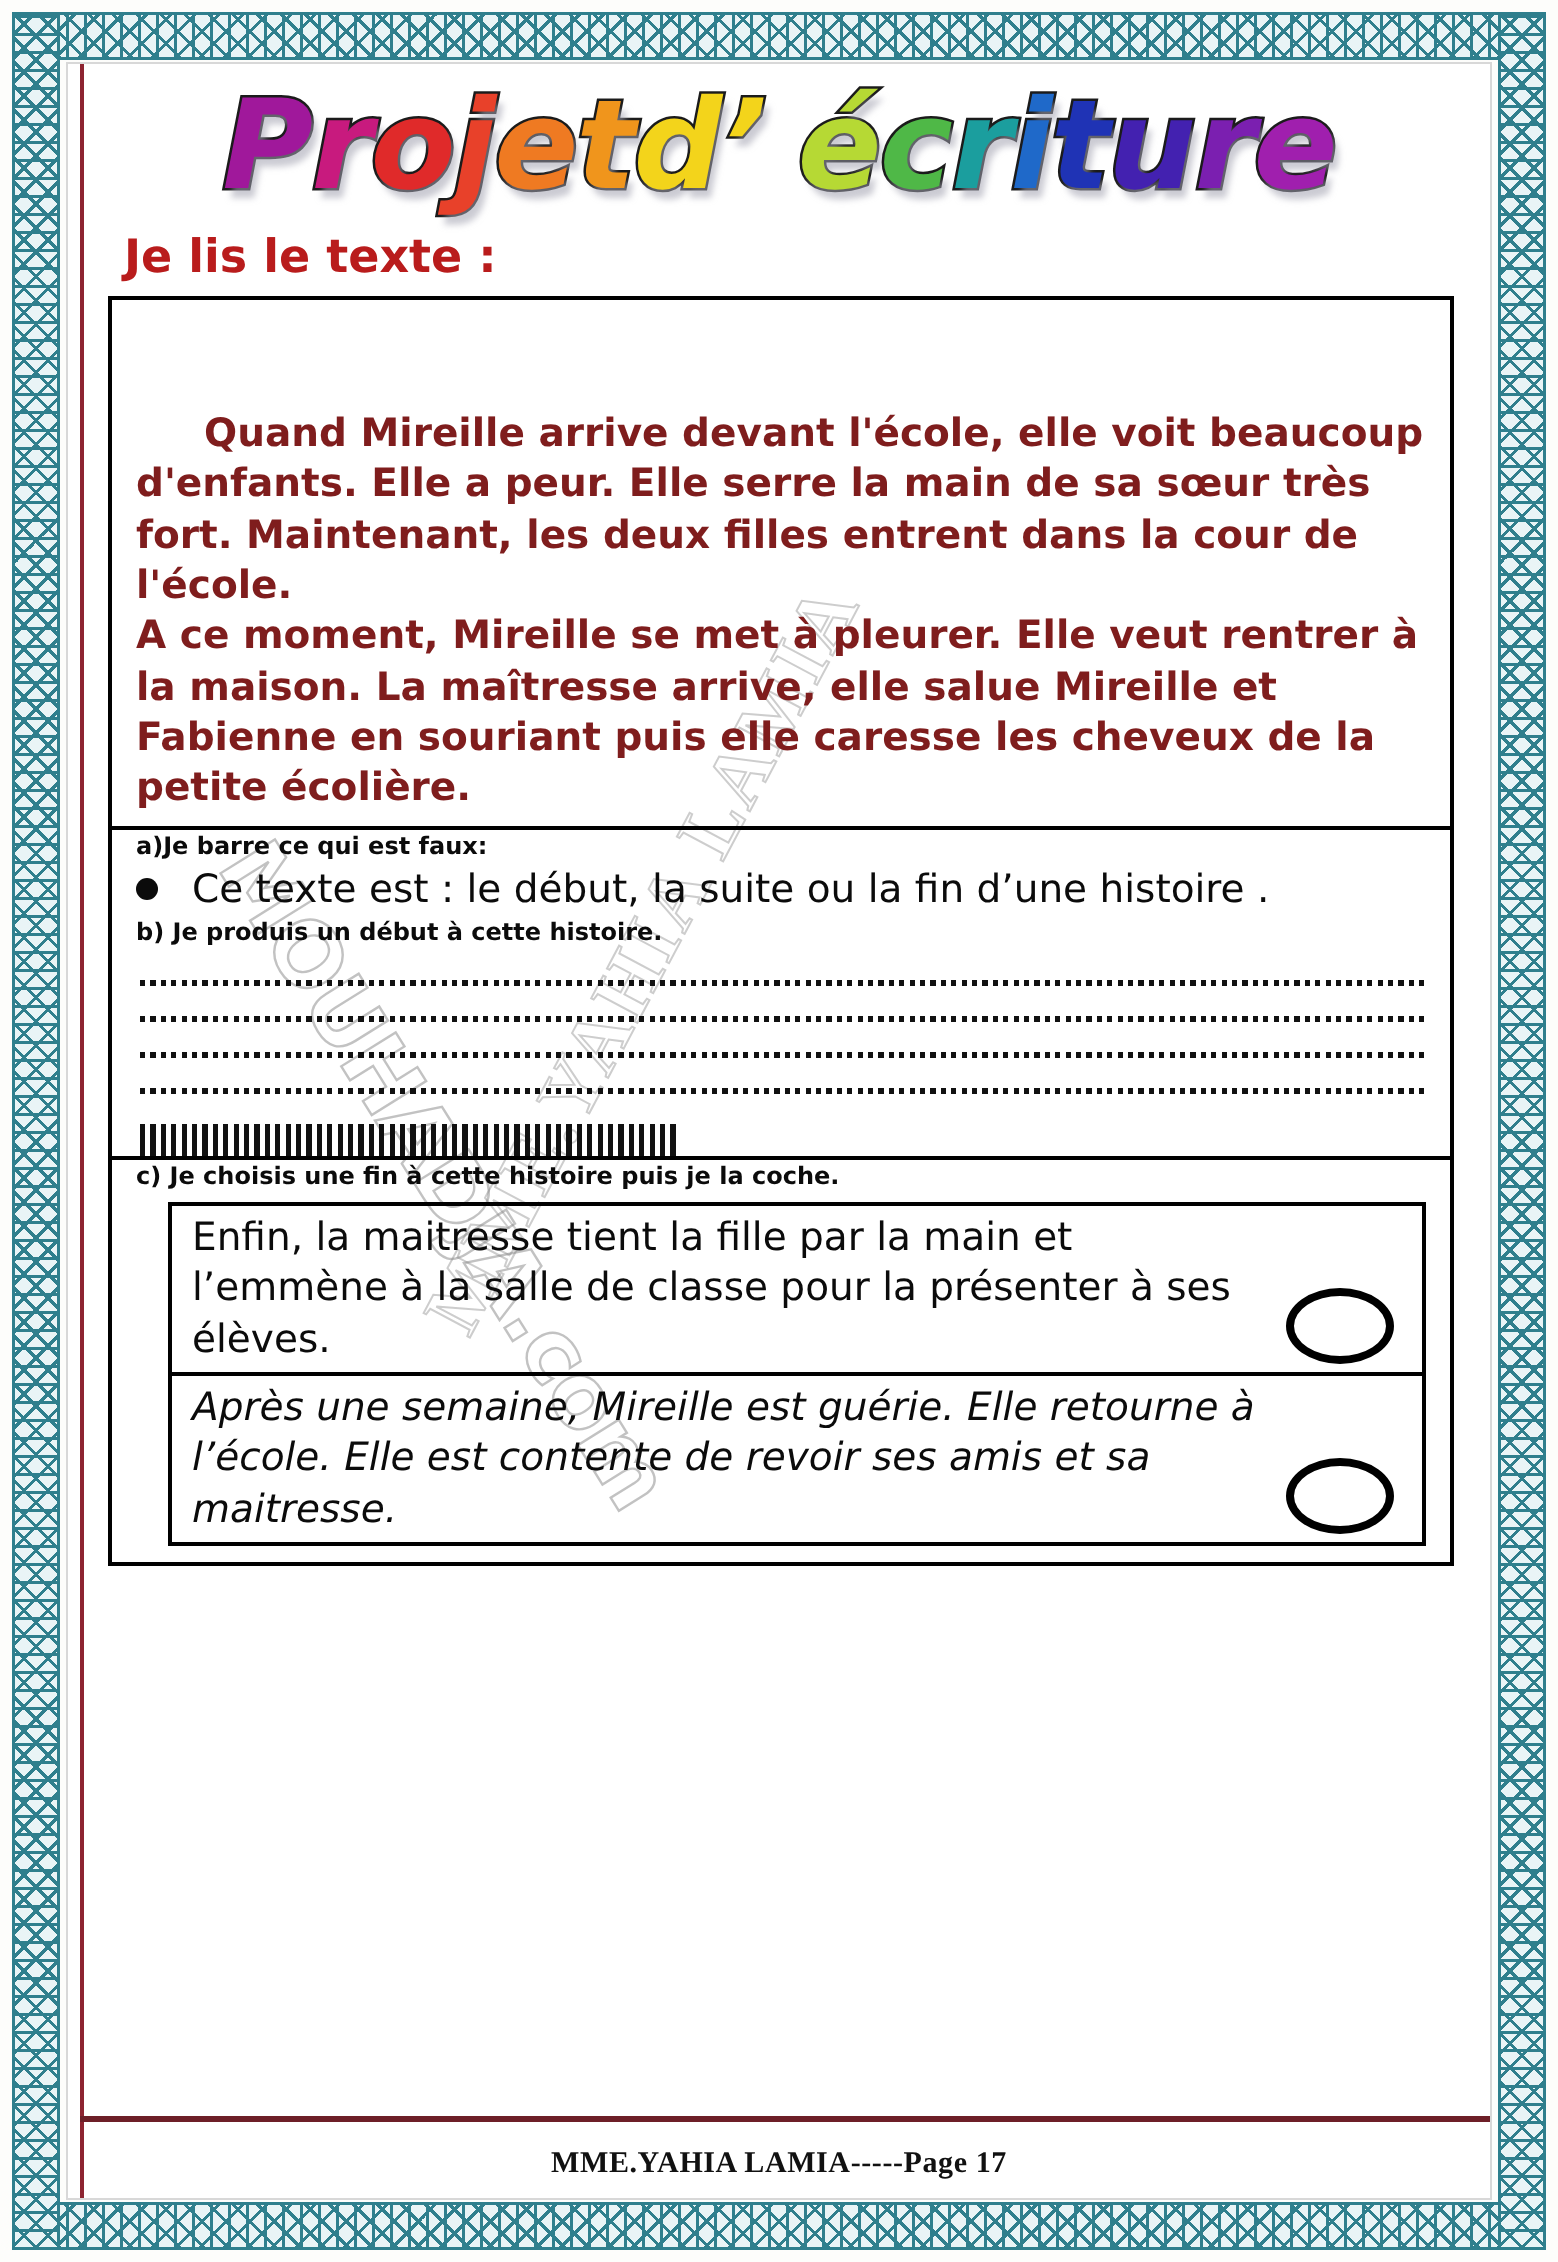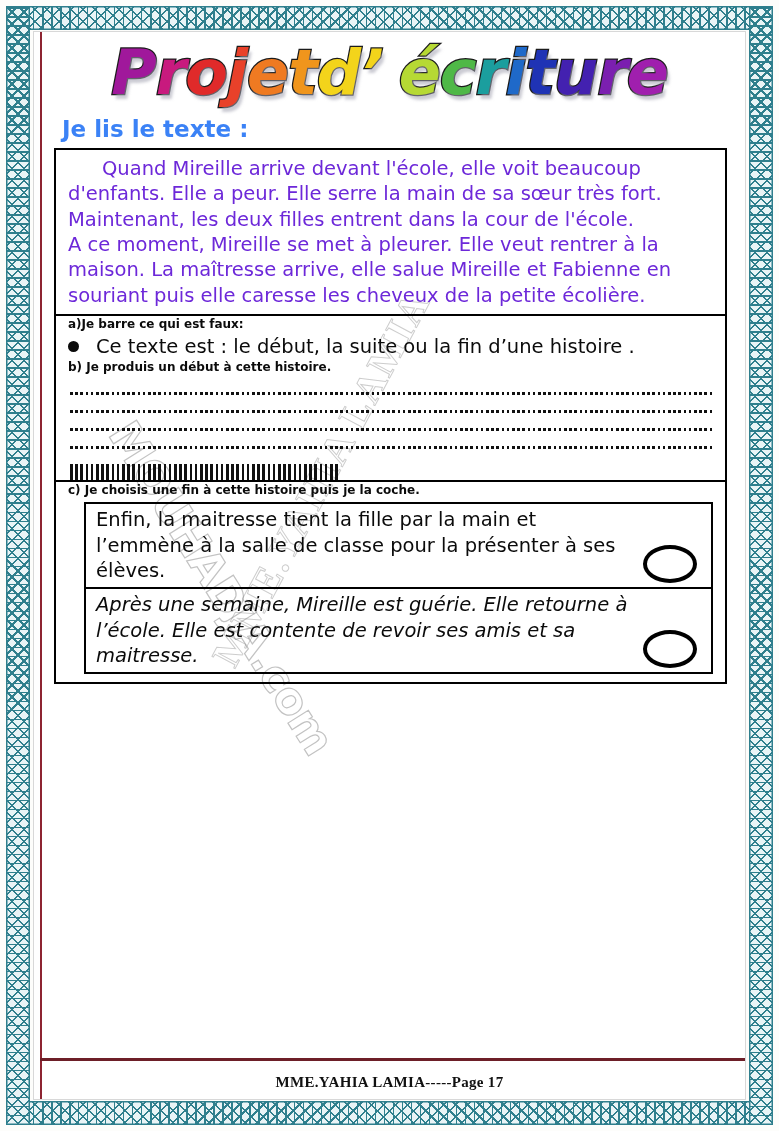--- a/index.html
+++ b/index.html
@@ -121,43 +121,44 @@
     font-size:27px;
     color:#111;
     margin-top:6px;
     letter-spacing:.3px;
     position:relative;z-index:4;
   }
   #lead{
     font-family:"DejaVu Sans", sans-serif;
     font-weight:700;
     font-size:23px;
-    color:#3b82f6;
+    color:#b91c1c;
     margin:12px 0 6px 28px;
     position:relative;z-index:4;
   }
 
   
   .box{
     margin:0 18px 0 20px;
     border:2.5px solid #000;
     background:transparent;
     position:relative;
     z-index:4;
     box-sizing:border-box;
   }
   .box + .box{border-top:none;}
 
   .ptext{
     font-family:"DejaVu Sans", sans-serif;
     font-size:19.5px;
-    color:#6d28d9;
+    color:#7f1d1d;
     line-height:1.30;
     padding:6px 10px 6px 12px;
-    font-weight:400;
+    font-weight:700;
+    margin-top:48px;
   }
   .ptext p{margin:0;}
   .ptext p.ind{text-indent:34px;}
 
   .qline{
     font-family:"DejaVu Sans", sans-serif;
     font-size:12px;
     font-weight:700;
     color:#0b0b0b;
     padding:1px 10px 1px 12px;

